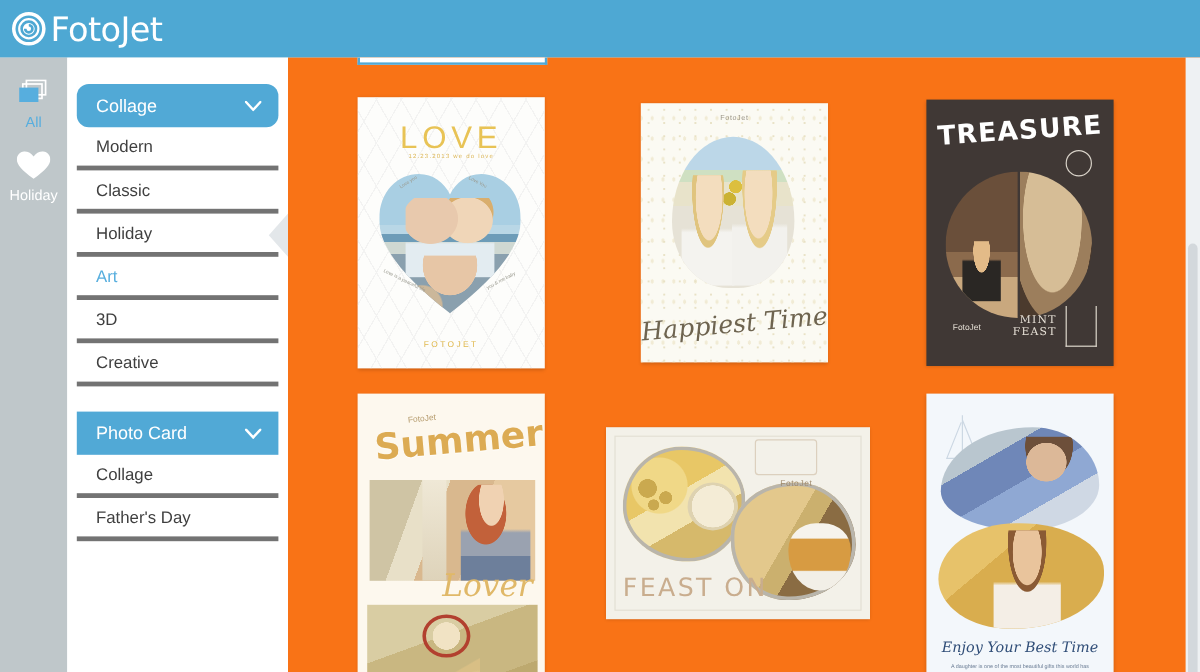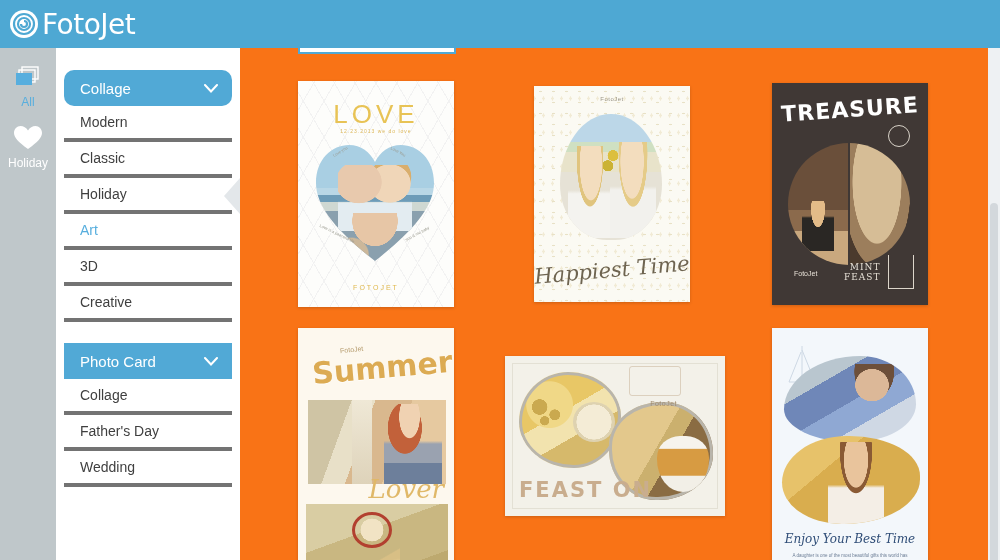--- a/index.html
+++ b/index.html
@@ -300,21 +300,21 @@
   .t5 .emblem {
     position:absolute; right:44px; top:10px; width:52px; height:30px;
     border:1px solid #c9b49a; border-radius:3px; opacity:.55;
   }
   .t5 .brand {
     position:absolute; right:48px; top:44px; font-size:7px; color:#a08a6c;
     letter-spacing:.5px;
   }
   .t5 .feast {
     position:absolute; left:14px; bottom:14px; font-size:21px; color:#c9ad8e;
-    font-family:"DejaVu Sans", sans-serif; font-weight:700; letter-spacing:2px;
+    font-family:"DejaVu Sans", sans-serif; font-weight:400; letter-spacing:2px;
   }
 
   
   .t6 { background:#f3f7fb; }
   .t6 .boat {
     position:absolute; left:12px; top:16px; width:36px; height:52px;
     opacity:.45;
   }
   .t6 .cloud1 {
     position:absolute; left:12px; top:28px; width:132px; height:86px;
@@ -430,23 +430,20 @@
     <span>Photo Card</span>
     <svg class="chev" viewBox="0 0 14 9">
       <path d="M1 1 L7 7.5 L13 1" fill="none" stroke="#ffffff" stroke-width="2" stroke-linecap="round"></path>
     </svg>
   </div>
   <div class="menu-item">
       <span>Collage</span>
     </div>
   <div class="menu-item">
       <span>Father's Day</span>
-    </div>
-  <div class="menu-item">
-      <span>Wedding</span>
     </div>
 </div>
 <div class="pointer"></div>
 
 <div class="content">
 
   <div class="tpl-cut"></div>
 
   <div class="tpl t1" style="left:58px; top:33px; width:156px; height:226px;">
     <div class="art">

